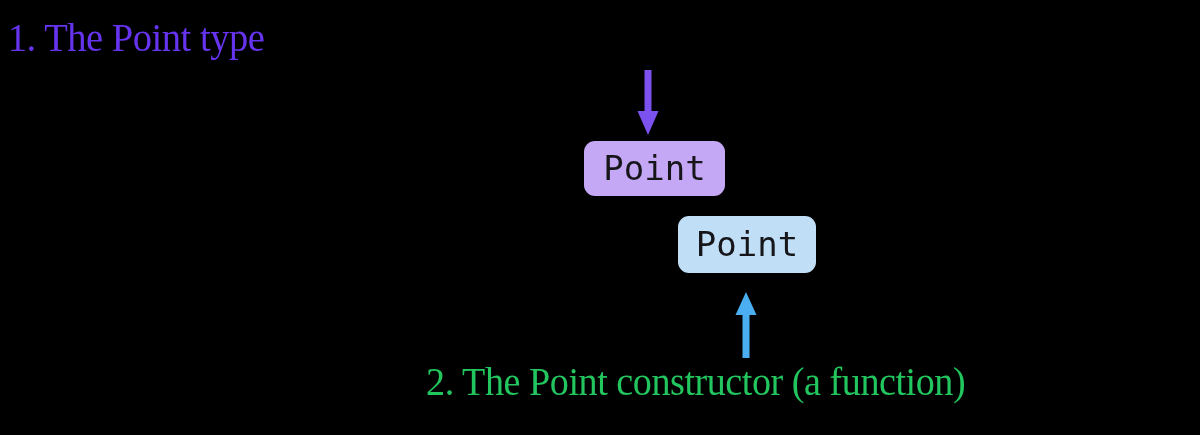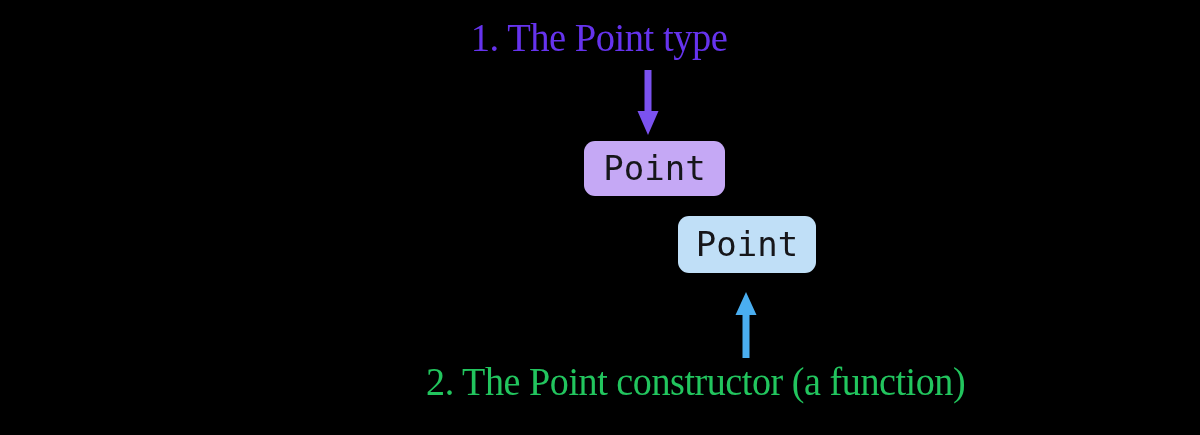--- a/index.html
+++ b/index.html
@@ -22,21 +22,21 @@
     white-space: nowrap;
     font-family: "Liberation Serif", "DejaVu Serif", serif;
     font-weight: 400;
     letter-spacing: -0.5px;
     line-height: 1;
   }
   #caption-type {
     left: 0;
     right: 0;
     top: 17px;
-    text-align: center;
+    text-align: left;
     font-size: 41px;
     color: #6633ee;
     transform: translateX(-0.5px);
   }
   #caption-type .cap-inner {
     display: inline-block;
     transform: scaleX(0.94);
     transform-origin: center;
   }
   #caption-ctor {

